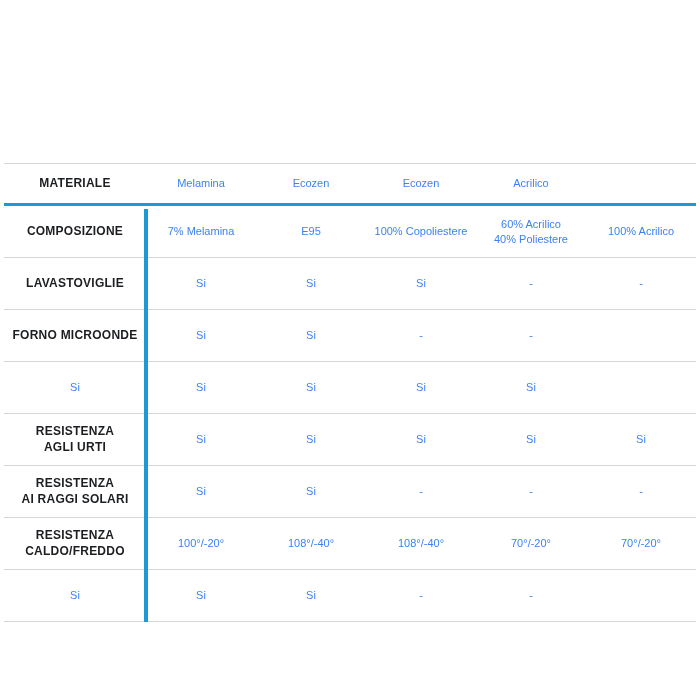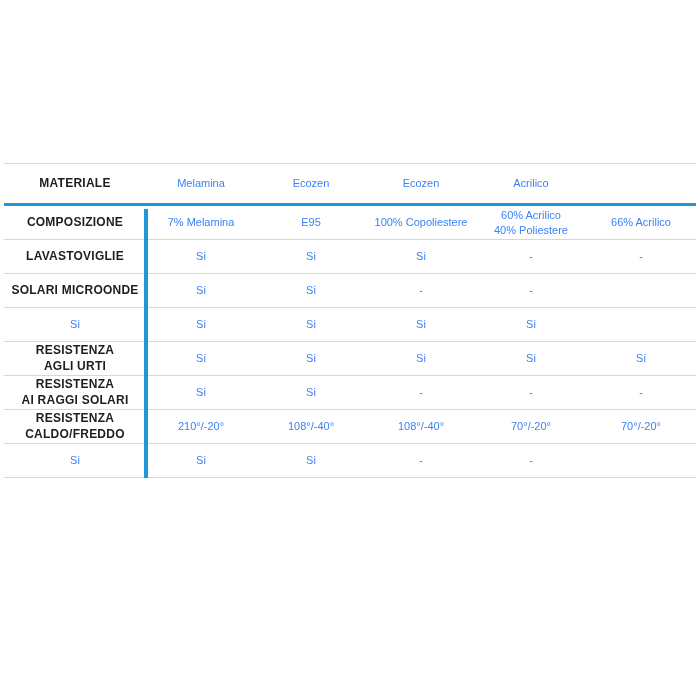--- a/index.html
+++ b/index.html
@@ -22,21 +22,21 @@
   }
   .row {
     display: grid;
     grid-template-columns: 142px repeat(5, 1fr);
   }
   .row.head {
     height: 42px;
     border-bottom: 3px solid #1f99d6;
   }
   .row.data {
-    height: 34px;
+    height: 52px;
     border-bottom: 1px solid #d7d7d7;
   }
   .cell {
     display: flex;
     align-items: center;
     justify-content: center;
     text-align: center;
     white-space: pre-line;
     padding: 0 6px;
     line-height: 1.3;
@@ -74,34 +74,34 @@
       <div class="cell value-cell">Acrilico</div>
     </div>
 
     <div class="row data">
       <div class="cell label-cell">COMPOSIZIONE</div>
       <div class="cell value-cell">7% Melamina</div>
       <div class="cell value-cell">E95</div>
       <div class="cell value-cell">100% Copoliestere</div>
       <div class="cell value-cell">60% Acrilico
 40% Poliestere</div>
-      <div class="cell value-cell">66% Acrilico</div>
+      <div class="cell value-cell">100% Acrilico</div>
     </div>
 
     <div class="row data">
       <div class="cell label-cell">LAVASTOVIGLIE</div>
       <div class="cell value-cell">Si</div>
       <div class="cell value-cell">Si</div>
       <div class="cell value-cell">Si</div>
       <div class="cell value-cell">-</div>
       <div class="cell value-cell">-</div>
     </div>
 
     <div class="row data">
-      <div class="cell label-cell">SOLARI MICROONDE</div>
+      <div class="cell label-cell">FORNO MICROONDE</div>
       <div class="cell value-cell">Si</div>
       <div class="cell value-cell">Si</div>
       <div class="cell value-cell">-</div>
       <div class="cell value-cell">-</div>
     </div>
 
     <div class="row data">
       <div class="cell value-cell">Si</div>
       <div class="cell value-cell">Si</div>
       <div class="cell value-cell">Si</div>
@@ -125,21 +125,21 @@
       <div class="cell value-cell">Si</div>
       <div class="cell value-cell">Si</div>
       <div class="cell value-cell">-</div>
       <div class="cell value-cell">-</div>
       <div class="cell value-cell">-</div>
     </div>
 
     <div class="row data">
       <div class="cell label-cell">RESISTENZA
 CALDO/FREDDO</div>
-      <div class="cell value-cell">210°/-20°</div>
+      <div class="cell value-cell">100°/-20°</div>
       <div class="cell value-cell">108°/-40°</div>
       <div class="cell value-cell">108°/-40°</div>
       <div class="cell value-cell">70°/-20°</div>
       <div class="cell value-cell">70°/-20°</div>
     </div>
 
     <div class="row data">
       <div class="cell value-cell">Si</div>
       <div class="cell value-cell">Si</div>
       <div class="cell value-cell">Si</div>

